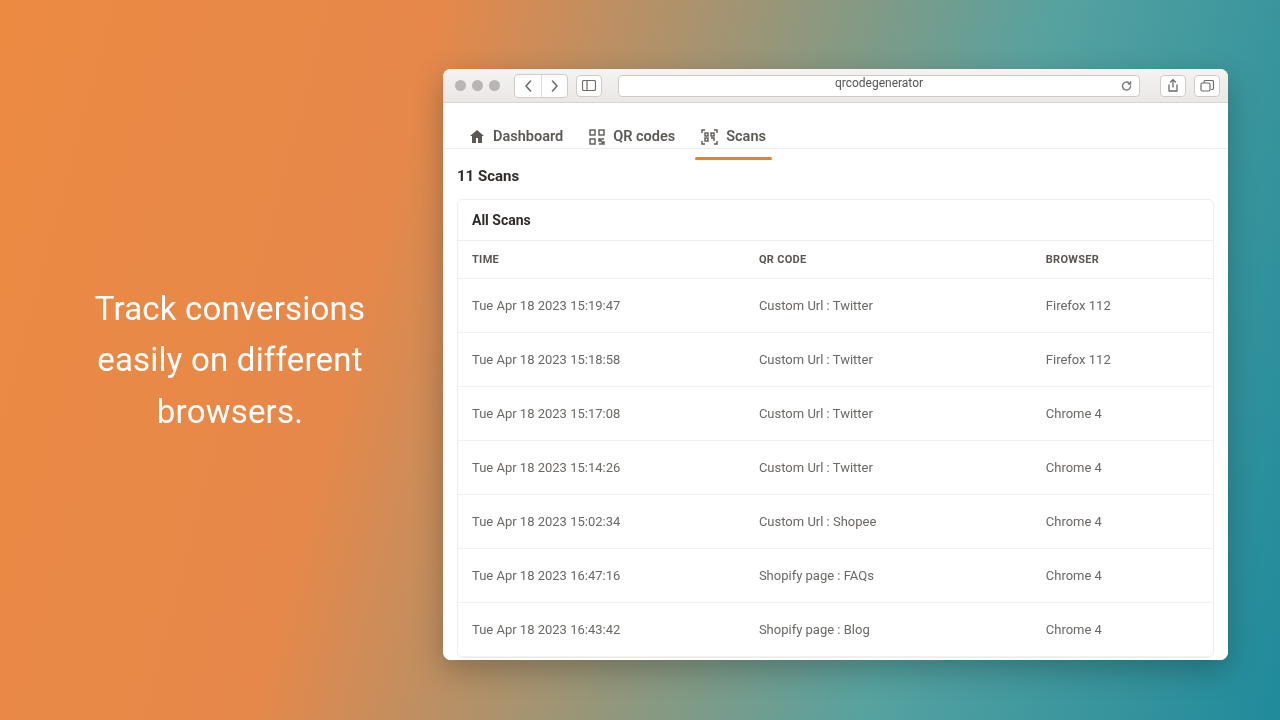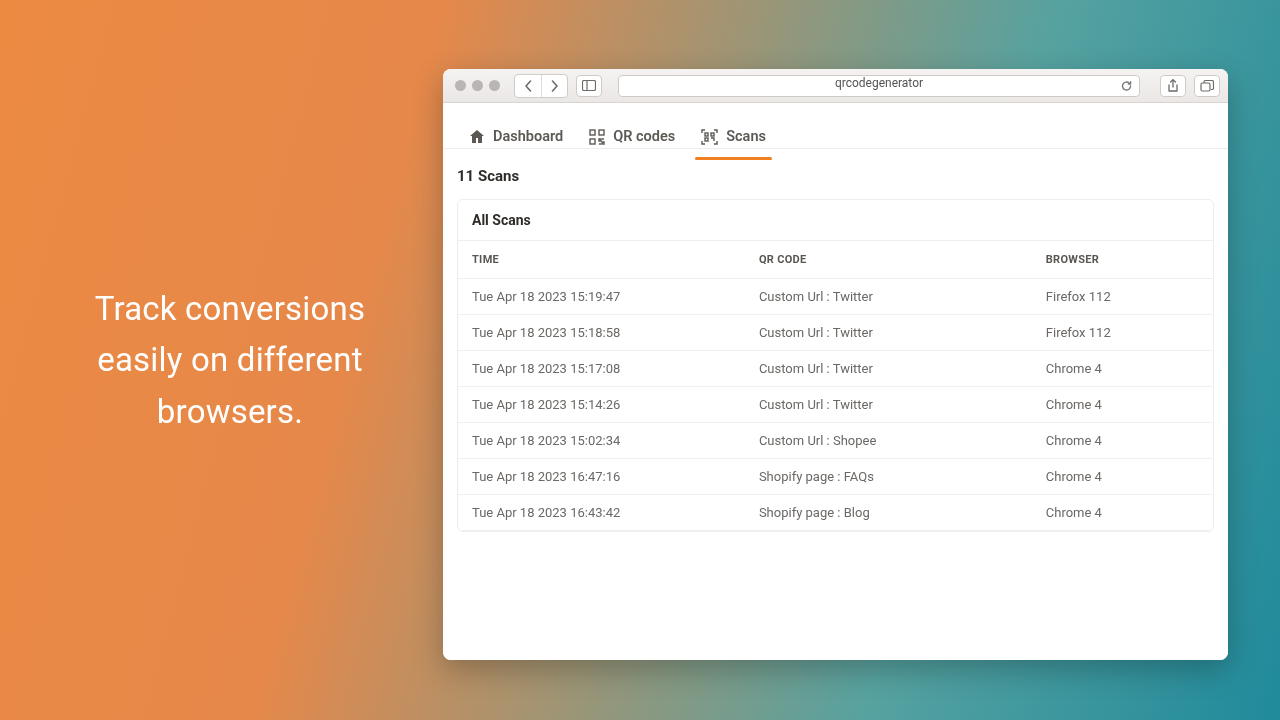--- a/index.html
+++ b/index.html
@@ -112,21 +112,21 @@
     font-size: 11px;
     letter-spacing:.3px;
     color:#5a5753;
     font-weight:700;
     padding: 12px 14px;
     border-bottom:1px solid #f1efec;
   }
   tbody td {
     font-size: 13px;
     color:#6b6865;
-    padding: 10px 14px;
+    padding: 19px 14px;
     border-bottom:1px solid #f3f1ee;
   }
   th.col-time, td.col-time { width: 38%; }
   th.col-qr,  td.col-qr  { width: 38%; }
   th.col-br,  td.col-br  { width: 24%; }
   svg { display:block; }
 </style>
 </head>
 <body>
 

